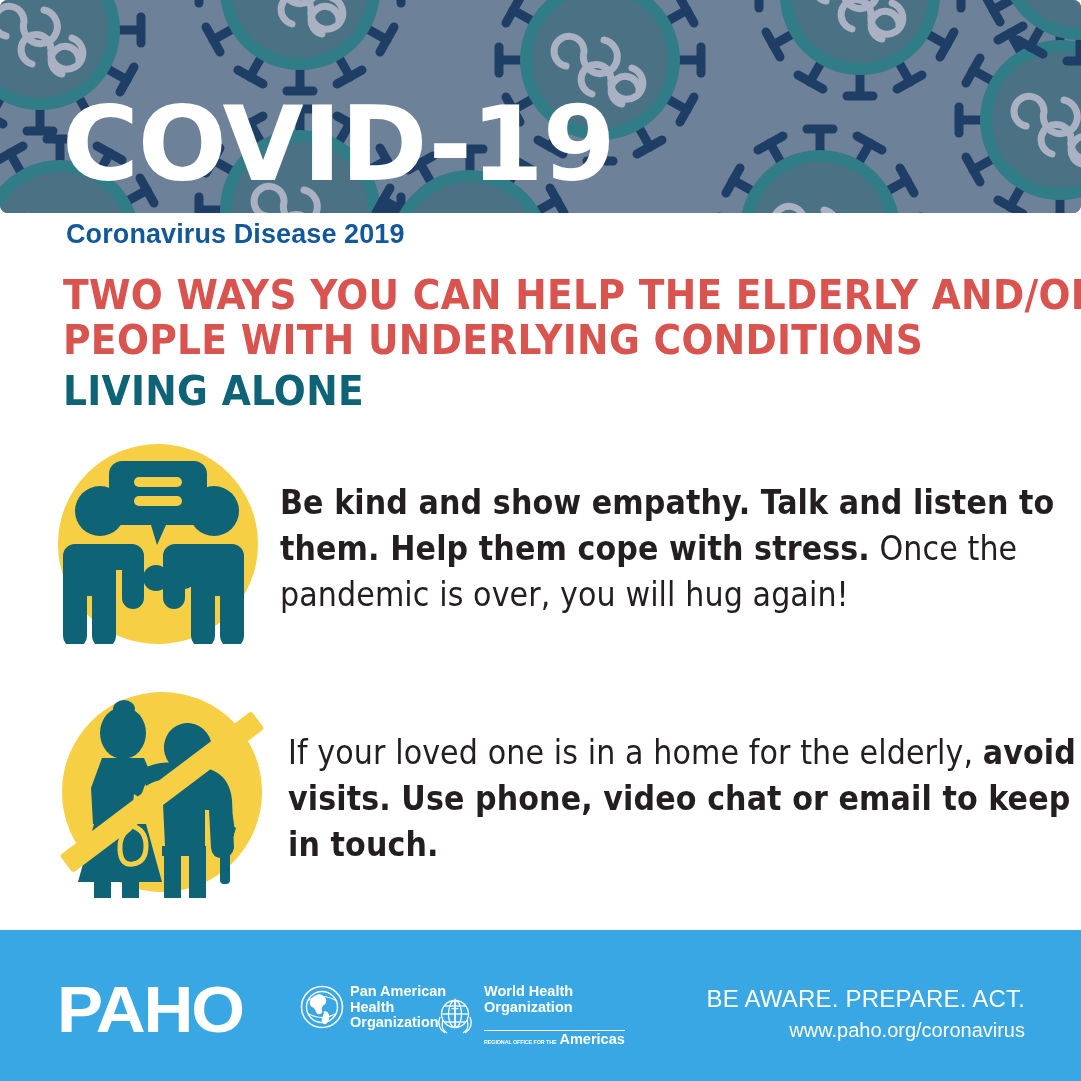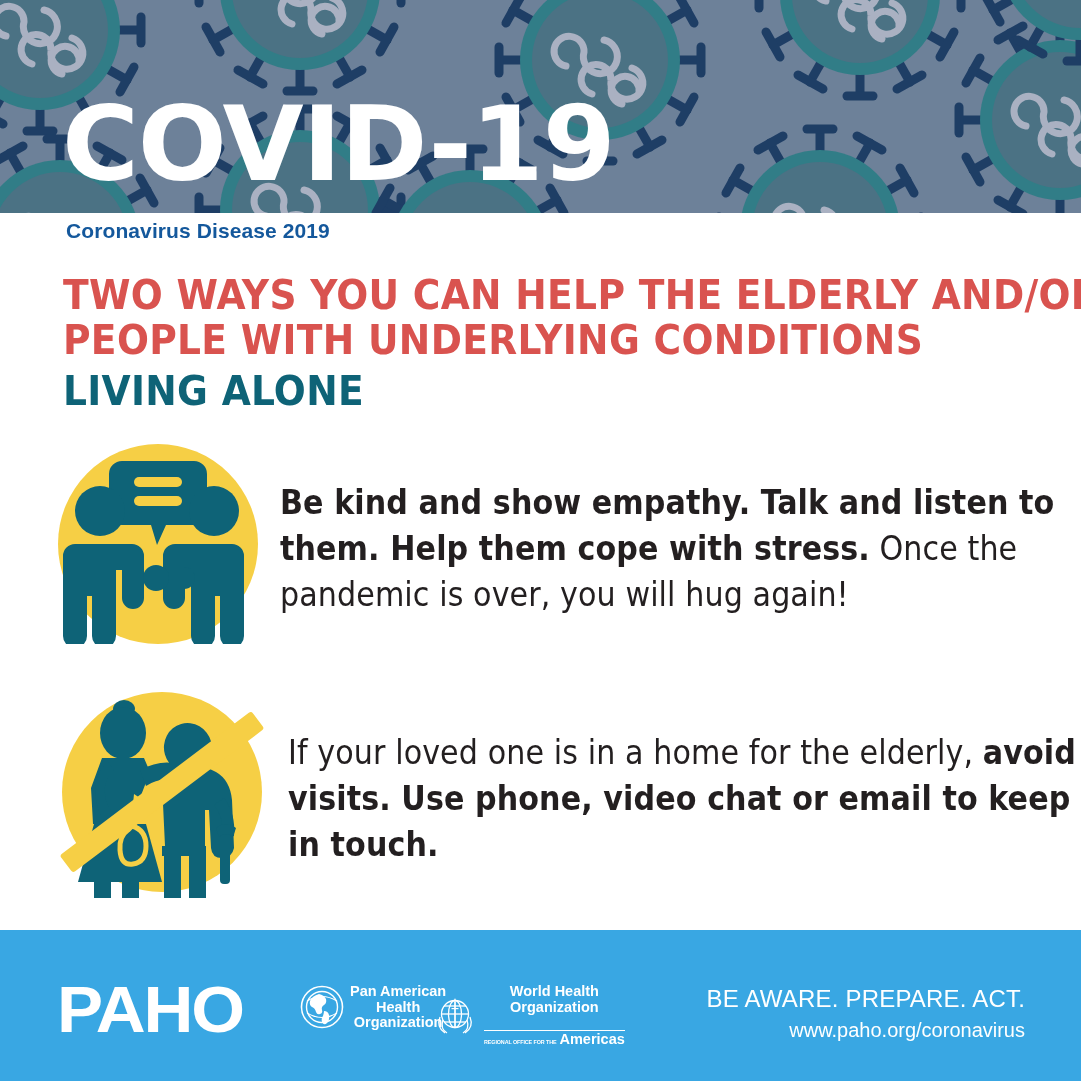--- a/index.html
+++ b/index.html
@@ -15,20 +15,21 @@
     background: #ffffff;
     overflow: hidden;
   }
 
   
   .header {
     position: absolute; left: 0; top: 0;
     width: 1081px; height: 213px;
     background: #6d8199;
     overflow: hidden;
+    border-radius: 8px;
   }
   .virus-layer { position: absolute; left: 0; top: 0; width: 1081px; height: 213px; }
 
   .covid-title {
     position: absolute;
     left: 62px; top: 92px;
     font-family: "Liberation Sans Narrow", "DejaVu Sans Condensed", "Liberation Sans", sans-serif;
     font-size: 104px;
     font-weight: bold;
     color: #ffffff;
@@ -36,21 +37,21 @@
     line-height: 104px;
     transform: scaleX(1.12);
     transform-origin: left top;
     white-space: nowrap;
     z-index: 5;
   }
   .covid-sub {
     position: absolute;
     left: 66px; top: 219px;
     font-family: "Liberation Sans Narrow", "Liberation Sans", sans-serif;
-    font-size: 21px;
+    font-size: 27px;
     font-weight: bold;
     color: #14589c;
     letter-spacing: 0.1px;
     white-space: nowrap;
     z-index: 5;
   }
 
   
   .headline {
     position: absolute;
@@ -115,21 +116,20 @@
     line-height: 64px;
     color: #ffffff;
     letter-spacing: -2px;
     transform: scaleX(1.08);
     transform-origin: left top;
   }
   .org-block {
     position: absolute;
     display: flex;
     align-items: center;
-    text-align: center;
   }
   .paho-org { left: 300px; top: 984px; }
   .who-org  { left: 432px; top: 984px; }
 
   .org-text {
     margin-left: 6px;
     font-family: "Liberation Sans Narrow", "Liberation Sans", sans-serif;
     font-weight: bold;
     font-size: 14.5px;
     line-height: 15.5px;

